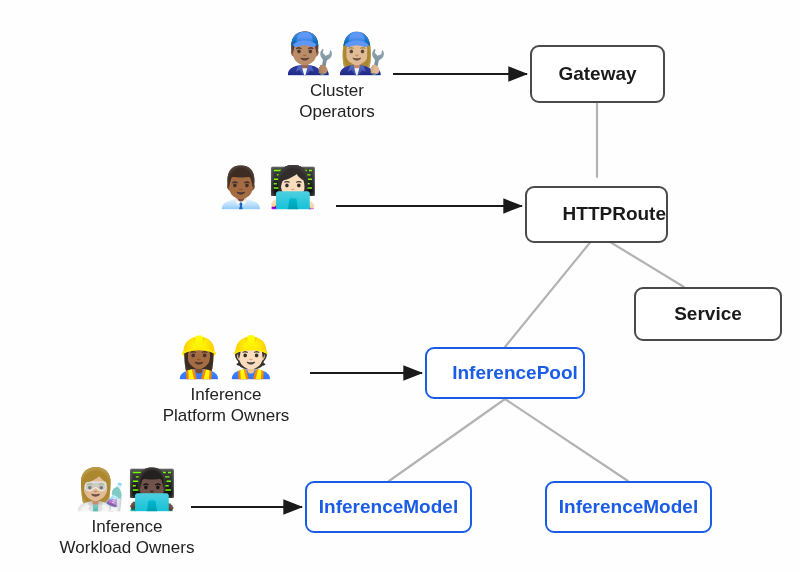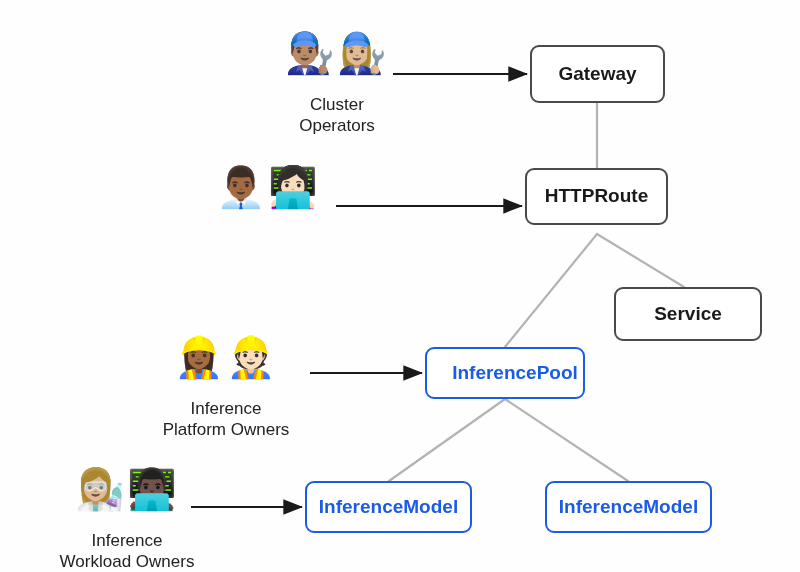--- a/index.html
+++ b/index.html
@@ -64,21 +64,21 @@
     letter-spacing: 2px;
     height: 50px;
     display: flex;
     align-items: center;
     justify-content: center;
   }
   .persona-label {
     font-size: 17px;
     color: #222222;
     line-height: 1.25;
-    margin-top: 16px;
+    margin-top: 2px;
     white-space: pre-line;
   }
 </style>
 </head>
 <body>
 
 <div id="canvas" style="background: rgb(254, 254, 254);">
 
   <svg id="edges" viewBox="0 0 800 572" xmlns="http://www.w3.org/2000/svg">
     <defs>
@@ -100,24 +100,24 @@
         <line x1="336" y1="206" x2="522" y2="206" stroke="#1a1a1a" marker-end="url(#arrowhead)"></line>
         <line x1="310" y1="373" x2="422" y2="373" stroke="#1a1a1a" marker-end="url(#arrowhead)"></line>
         <line x1="191" y1="507" x2="302" y2="507" stroke="#1a1a1a" marker-end="url(#arrowhead)"></line>
       </g>
   </svg>
 
   <div id="nodes-layer">
       <div class="node std" style="left: 530px; top: 45px; width: 135px; height: 58px; border-color: rgb(74, 74, 74);">
         <span>Gateway</span>
       </div>
-      <div class="node std" style="left: 525px; top: 168px; width: 143px; height: 57px; border-color: rgb(74, 74, 74);">
+      <div class="node std" style="left: 525px; top: 186px; width: 143px; height: 57px; border-color: rgb(74, 74, 74); justify-content: flex-end;">
         <span>HTTPRoute</span>
       </div>
-      <div class="node std" style="left: 614px; top: 287px; width: 148px; height: 54px; border-color: rgb(74, 74, 74);">
+      <div class="node std" style="left: 634px; top: 287px; width: 148px; height: 54px; border-color: rgb(74, 74, 74);">
         <span>Service</span>
       </div>
       <div class="node api" style="left: 425px; top: 347px; width: 160px; height: 52px; border-color: rgb(26, 92, 230); color: rgb(26, 92, 230); padding-left: 20px;">
         <span>InferencePool</span>
       </div>
       <div class="node api" style="left: 305px; top: 481px; width: 167px; height: 52px; border-color: rgb(26, 92, 230); color: rgb(26, 92, 230);">
         <span>InferenceModel</span>
       </div>
       <div class="node api" style="left: 545px; top: 481px; width: 167px; height: 52px; border-color: rgb(26, 92, 230); color: rgb(26, 92, 230);">
         <span>InferenceModel</span>

